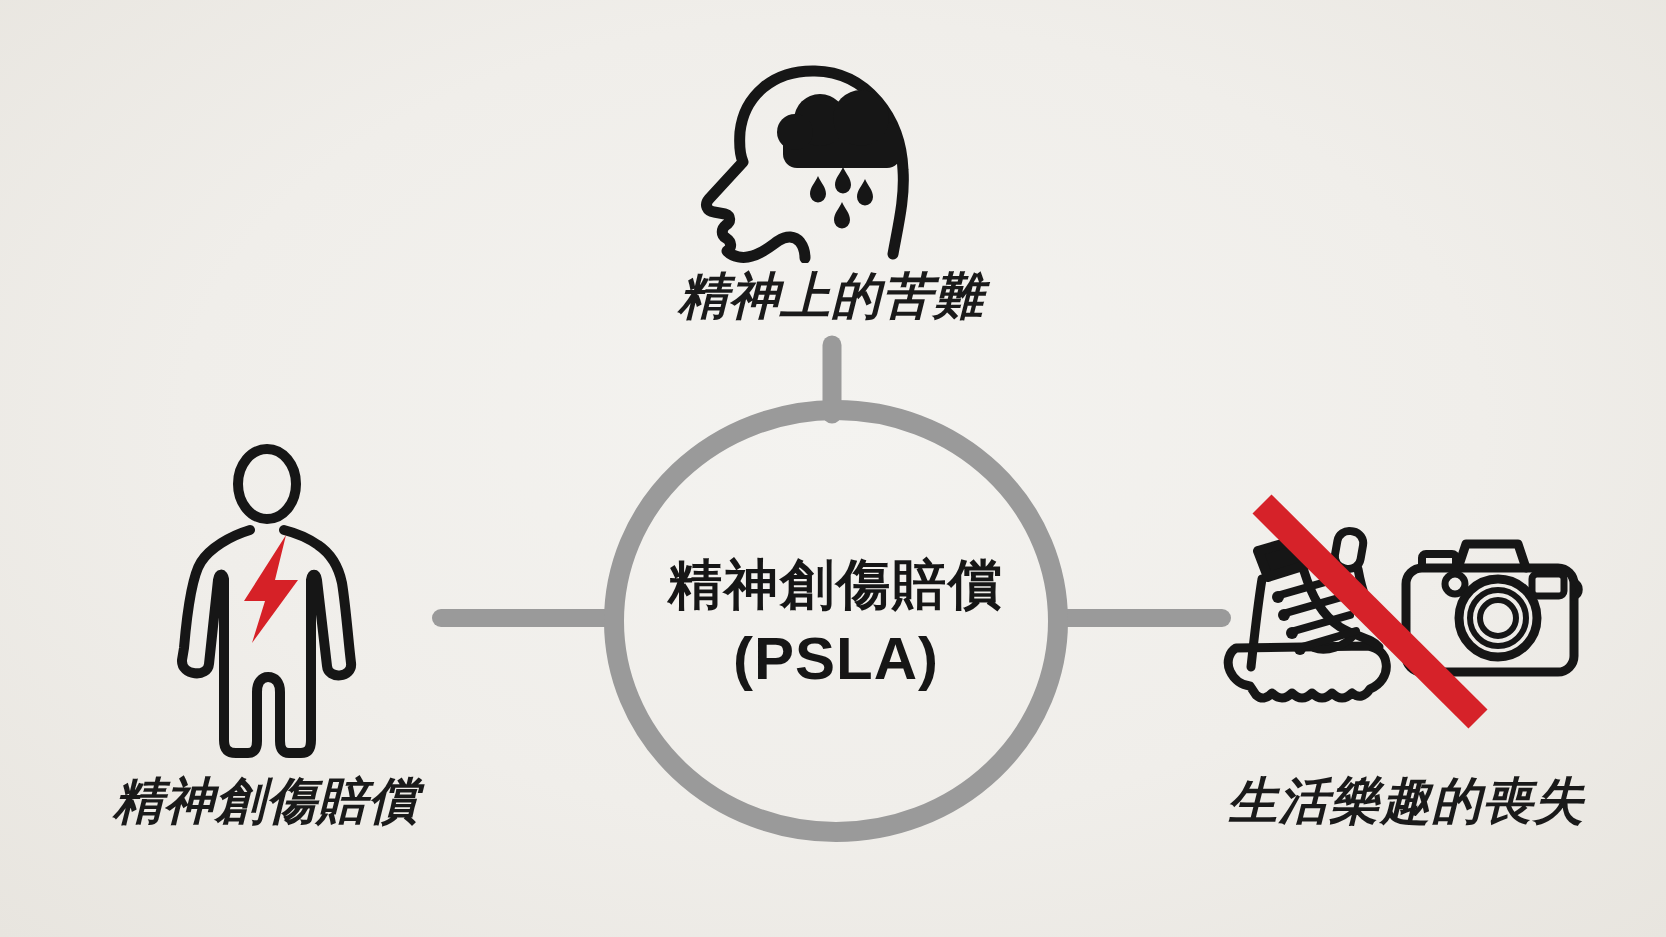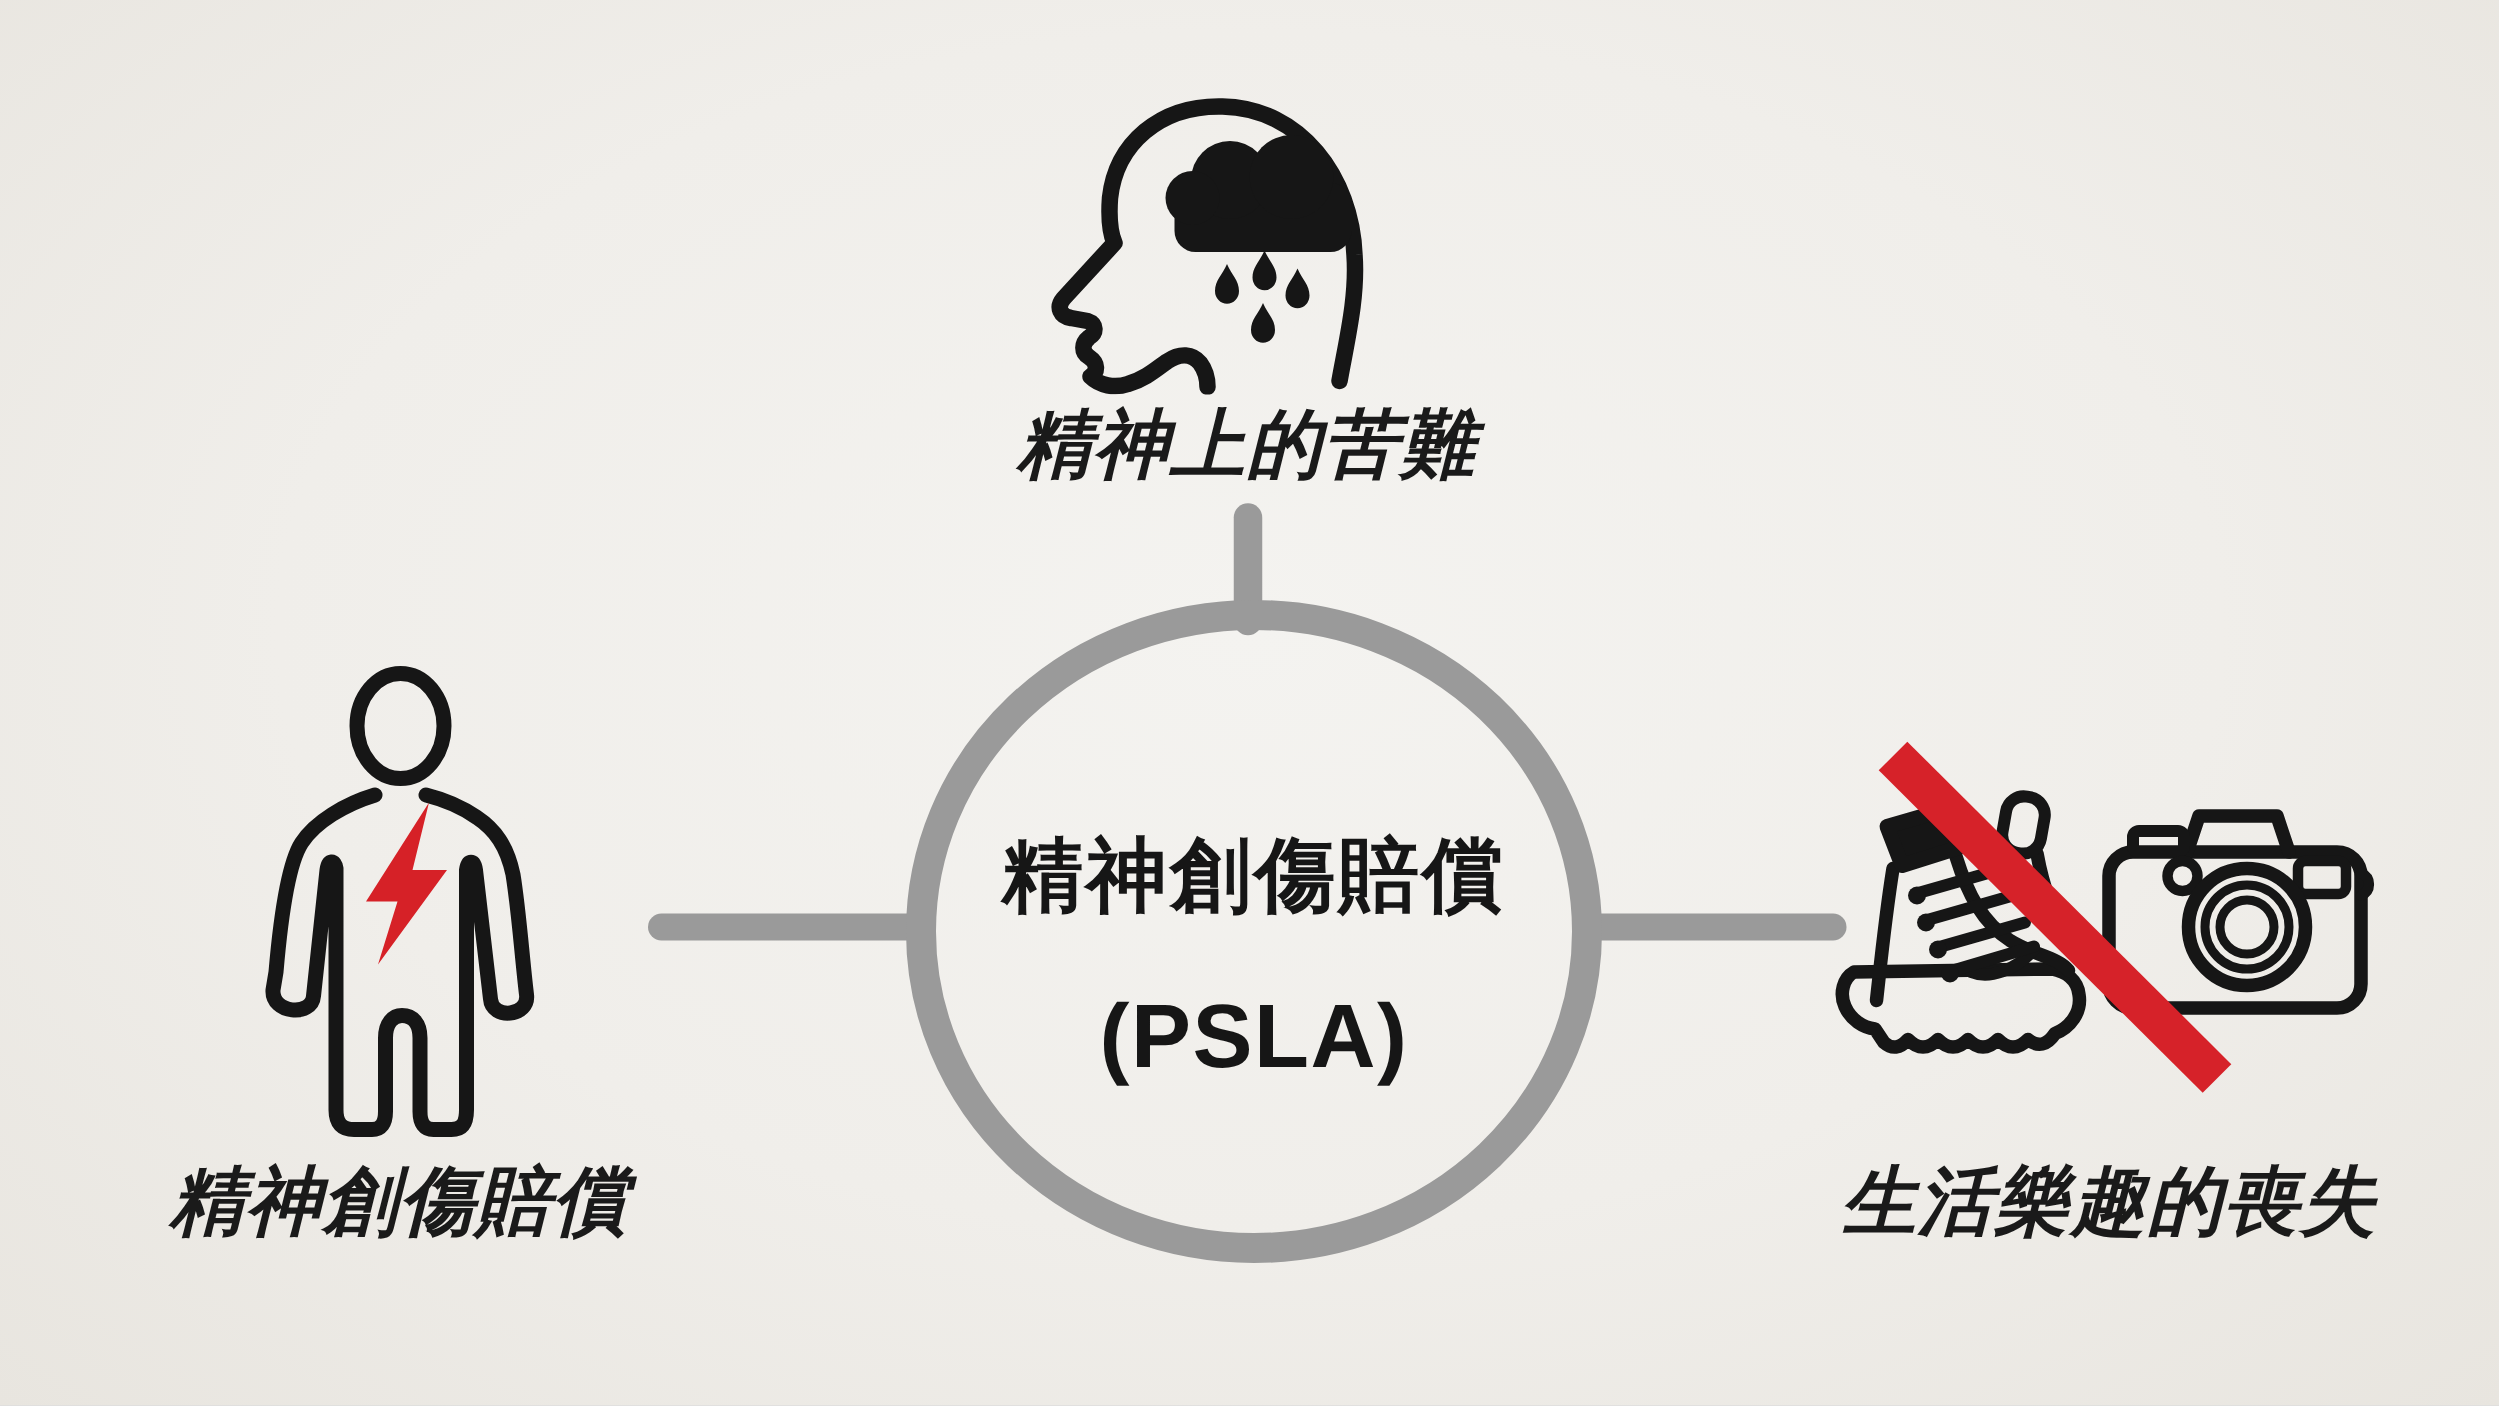--- a/index.html
+++ b/index.html
@@ -12,21 +12,21 @@
   .label{
     position:absolute;transform:translateX(-50%);
     font-weight:bold;font-size:50px;line-height:54px;color:#1a1a1a;
     white-space:nowrap;letter-spacing:1px;font-style:italic;
   }
   .center-title{
     position:absolute;left:836px;top:549px;transform:translateX(-50%);
     text-align:center;font-weight:bold;color:#161616;white-space:nowrap;
   }
   .center-title .l1{font-size:54px;line-height:70px;letter-spacing:2px;}
-  .center-title .l2{font-size:60px;line-height:80px;letter-spacing:1px;margin-top:32px;}
+  .center-title .l2{font-size:60px;line-height:80px;letter-spacing:1px;}
 </style>
 </head>
 <body>
 
 <div class="canvas">
 
   <svg class="abs" style="left:0;top:0" width="1666" height="937" viewBox="0 0 1666 937">
     <g stroke="#9a9a9a" fill="none" stroke-linecap="round">
       <line x1="832" y1="345" x2="832" y2="414" stroke-width="19"></line>
       <line x1="441" y1="618" x2="614" y2="618" stroke-width="18"></line>

